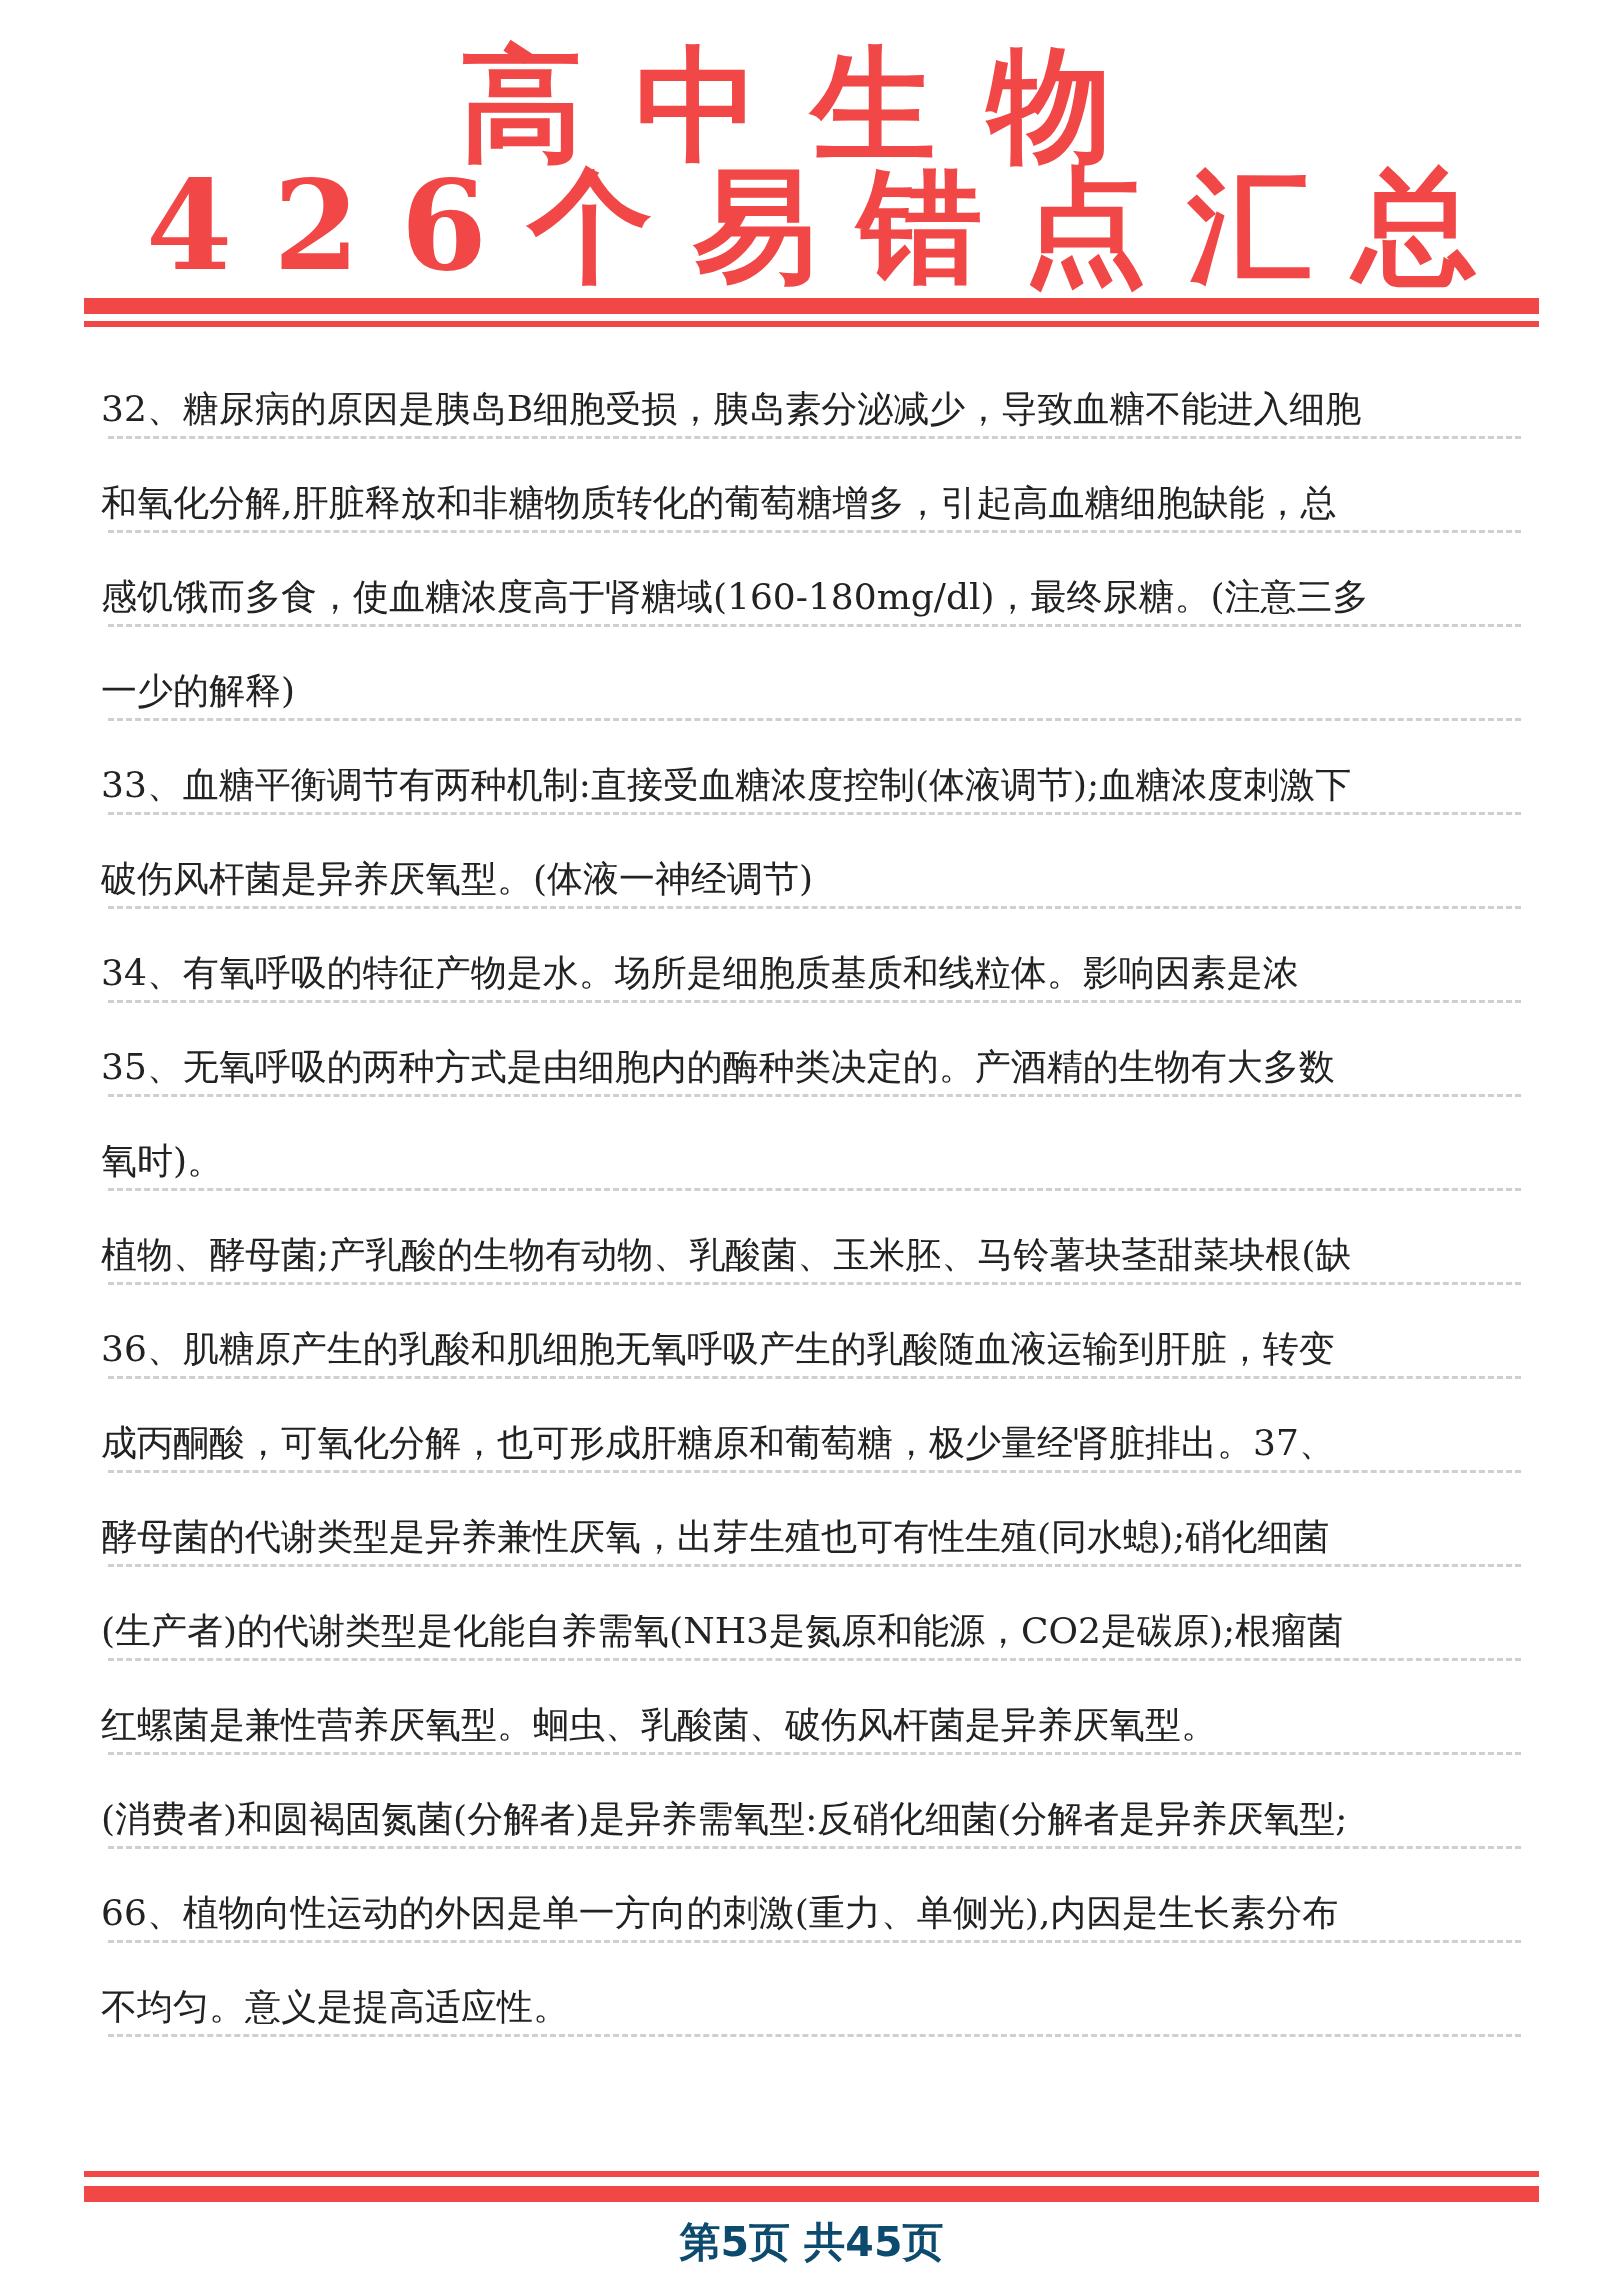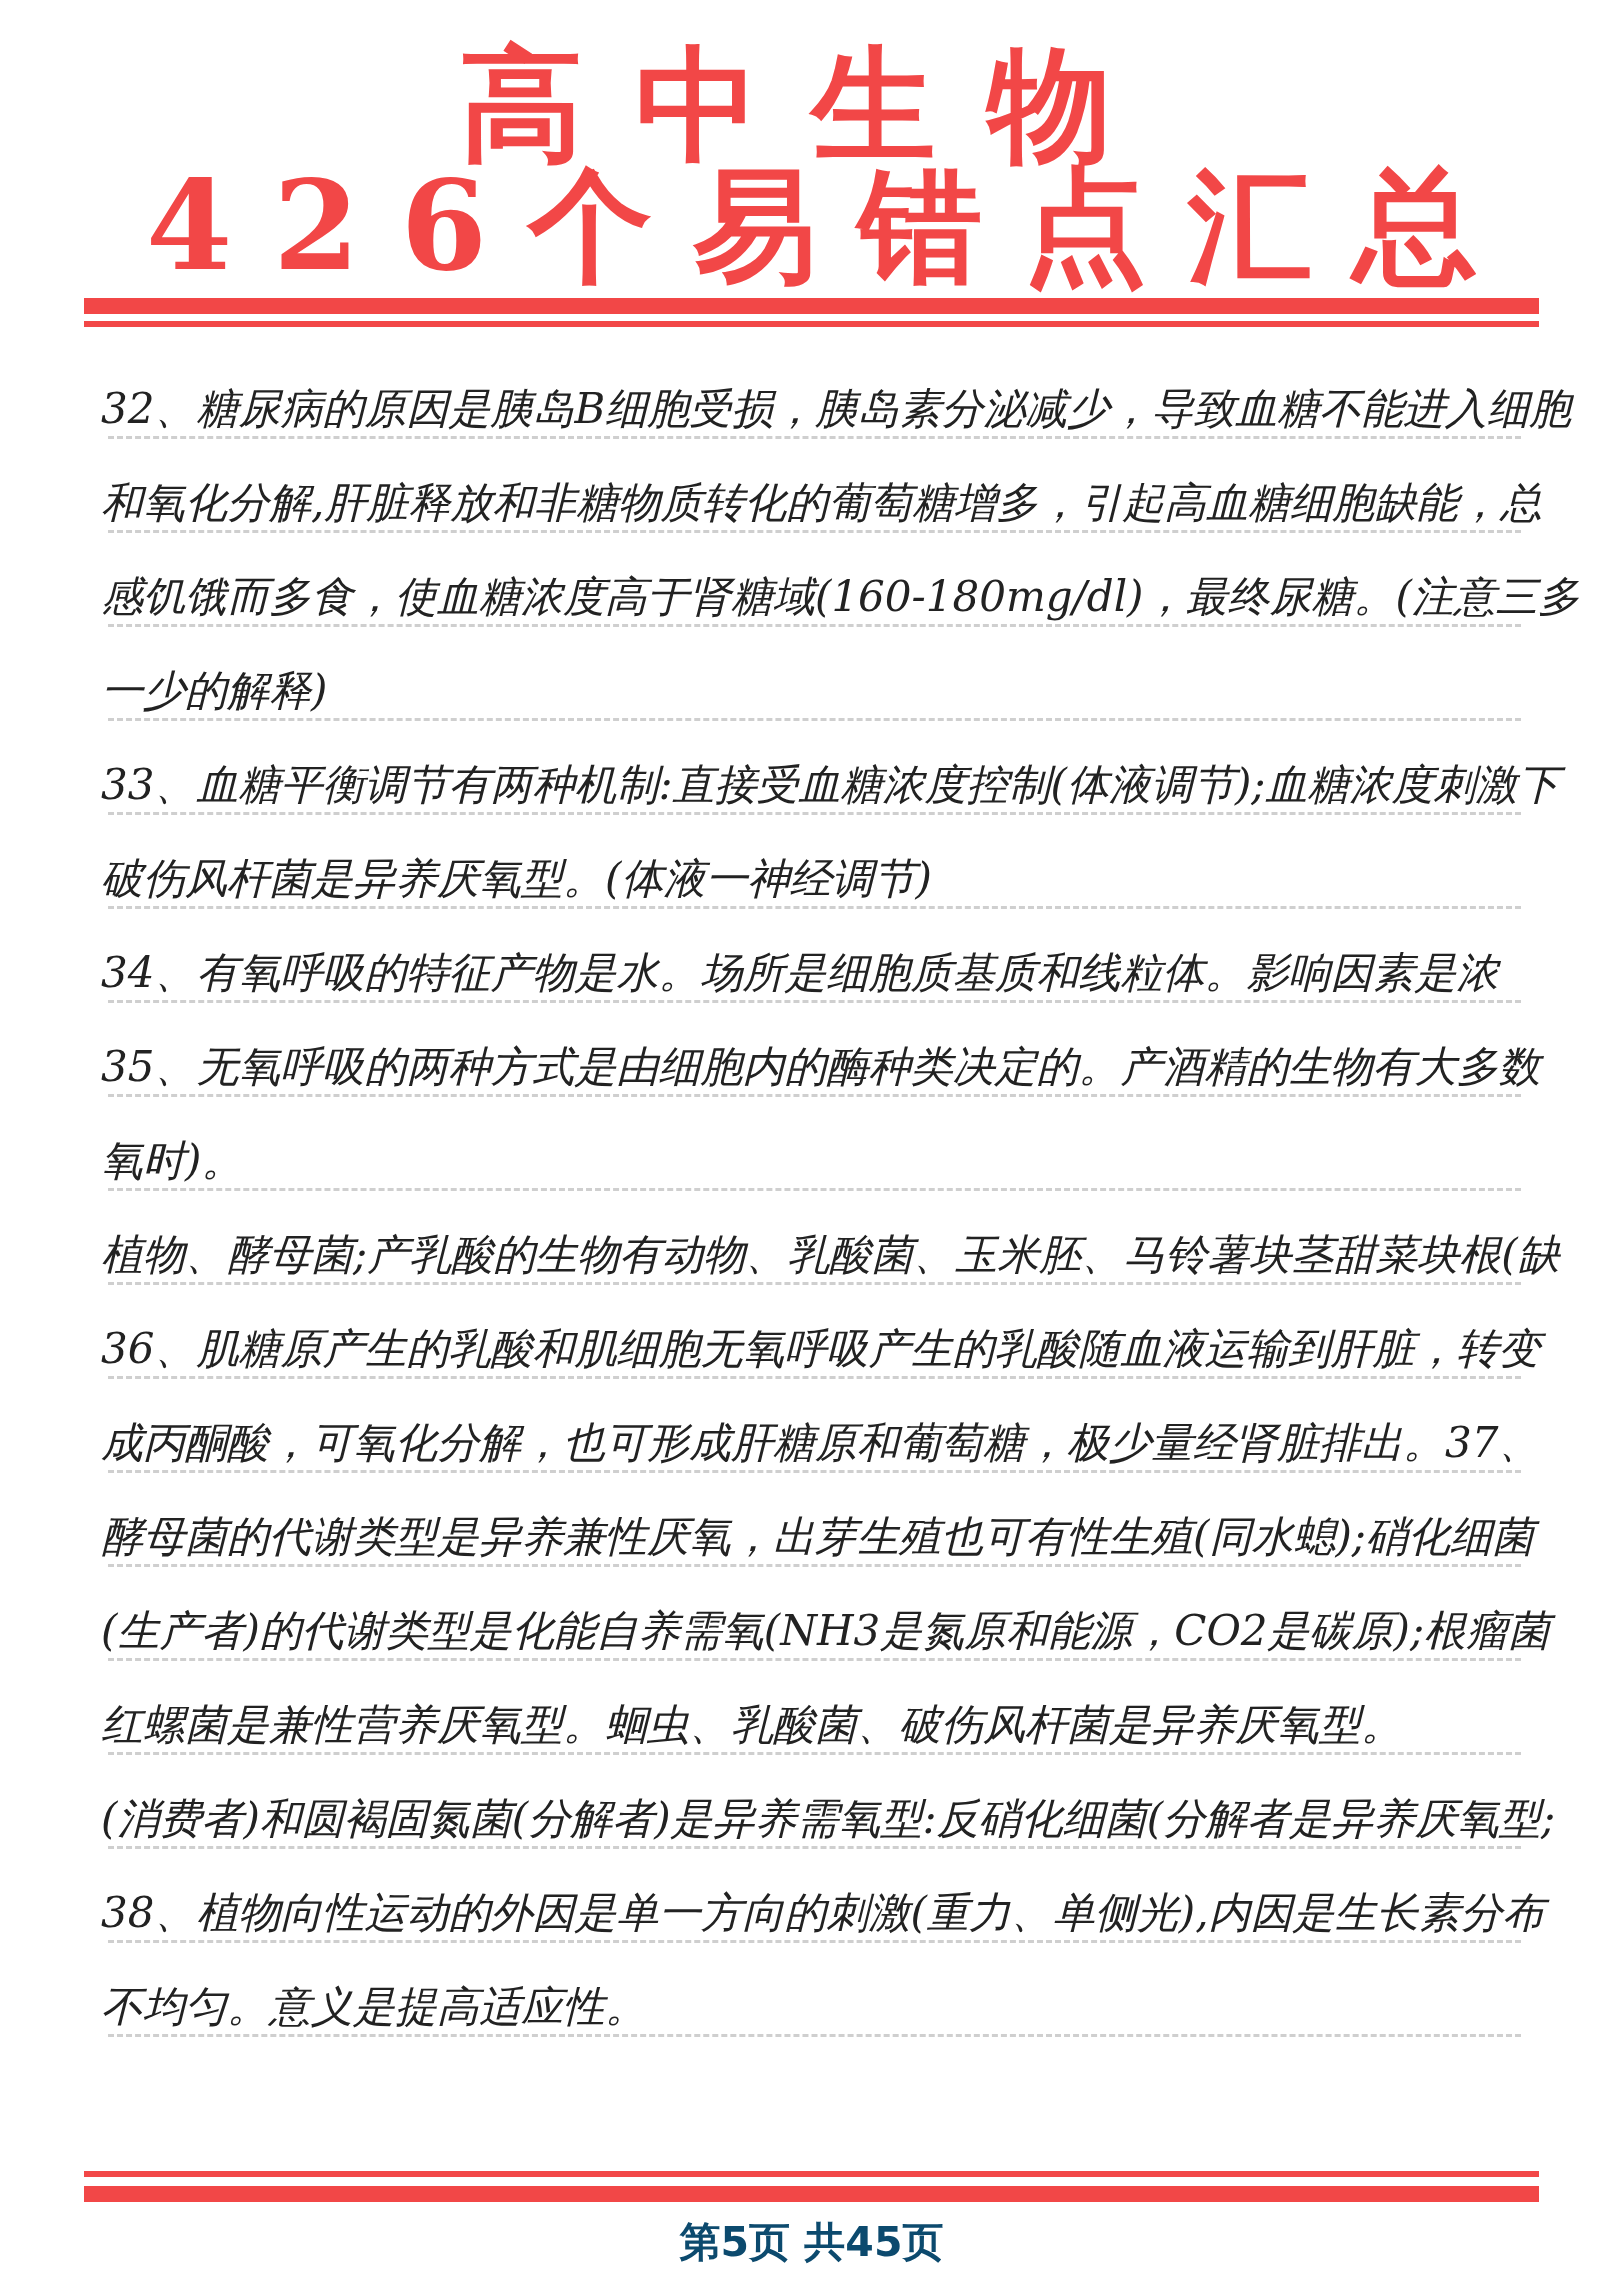--- a/index.html
+++ b/index.html
@@ -8,21 +8,21 @@
   .title { position: absolute; left: 0; width: 1623px; text-align: center;
            color: #f24747; font-weight: bold; font-family: "DejaVu Serif", serif; }
   .title1 { top: 39px; font-size: 124px; letter-spacing: 52px; line-height: 131px; box-sizing: border-box; }
   .title2 { top: 160px; font-size: 124px; letter-spacing: 41px; line-height: 131px; padding-left: 41px; box-sizing: border-box; }
   .bar { position: absolute; left: 84px; width: 1455px; background: #f24747; }
   .bar-top-thick { top: 298px; height: 15.7px; }
   .bar-top-thin { top: 321px; height: 5.9px; }
   .bar-bot-thin { top: 2171px; height: 5.9px; }
   .bar-bot-thick { top: 2186px; height: 15.7px; }
   .body-lines { position: absolute; left: 101px; top: 373px; width: 1420px; }
-  .line { position: relative; height: 94px; font-size: 42px; line-height: 72px; white-space: nowrap; font-style: italic; }
+  .line { position: relative; height: 94px; font-size: 36px; line-height: 72px; white-space: nowrap; }
   .line::after { content: ""; position: absolute; left: 6.5px; right: 0; top: 63px;
                  border-bottom: 3.3px dashed #cfcfcf; }
   .footer { position: absolute; top: 2215px; left: 0; width: 1623px; text-align: center;
             font-family: "DejaVu Sans", sans-serif; font-size: 41px; color: #0c4a6e; font-weight: bold; }
 </style>
 </head>
 <body>
 
 <div class="title title1">高中生物</div>
 <div class="title title2">426个易错点汇总</div>
@@ -40,21 +40,21 @@
   <div class="line">34、有氧呼吸的特征产物是水。场所是细胞质基质和线粒体。影响因素是浓</div>
   <div class="line">35、无氧呼吸的两种方式是由细胞内的酶种类决定的。产酒精的生物有大多数</div>
   <div class="line">氧时)。</div>
   <div class="line">植物、酵母菌;产乳酸的生物有动物、乳酸菌、玉米胚、马铃薯块茎甜菜块根(缺</div>
   <div class="line">36、肌糖原产生的乳酸和肌细胞无氧呼吸产生的乳酸随血液运输到肝脏，转变</div>
   <div class="line">成丙酮酸，可氧化分解，也可形成肝糖原和葡萄糖，极少量经肾脏排出。37、</div>
   <div class="line">酵母菌的代谢类型是异养兼性厌氧，出芽生殖也可有性生殖(同水螅);硝化细菌</div>
   <div class="line">(生产者)的代谢类型是化能自养需氧(NH3是氮原和能源，CO2是碳原);根瘤菌</div>
   <div class="line">红螺菌是兼性营养厌氧型。蛔虫、乳酸菌、破伤风杆菌是异养厌氧型。</div>
   <div class="line">(消费者)和圆褐固氮菌(分解者)是异养需氧型:反硝化细菌(分解者是异养厌氧型;</div>
-  <div class="line">38、植物向性运动的外因是单一方向的刺激(重力、单侧光),内因是生长素分布</div>
+  <div class="line">66、植物向性运动的外因是单一方向的刺激(重力、单侧光),内因是生长素分布</div>
   <div class="line">不均匀。意义是提高适应性。</div>
 </div>
 
 <div class="bar bar-bot-thin"></div>
 <div class="bar bar-bot-thick"></div>
 
 <div class="footer">第5页 共45页</div>
 
 
 </body></html>

